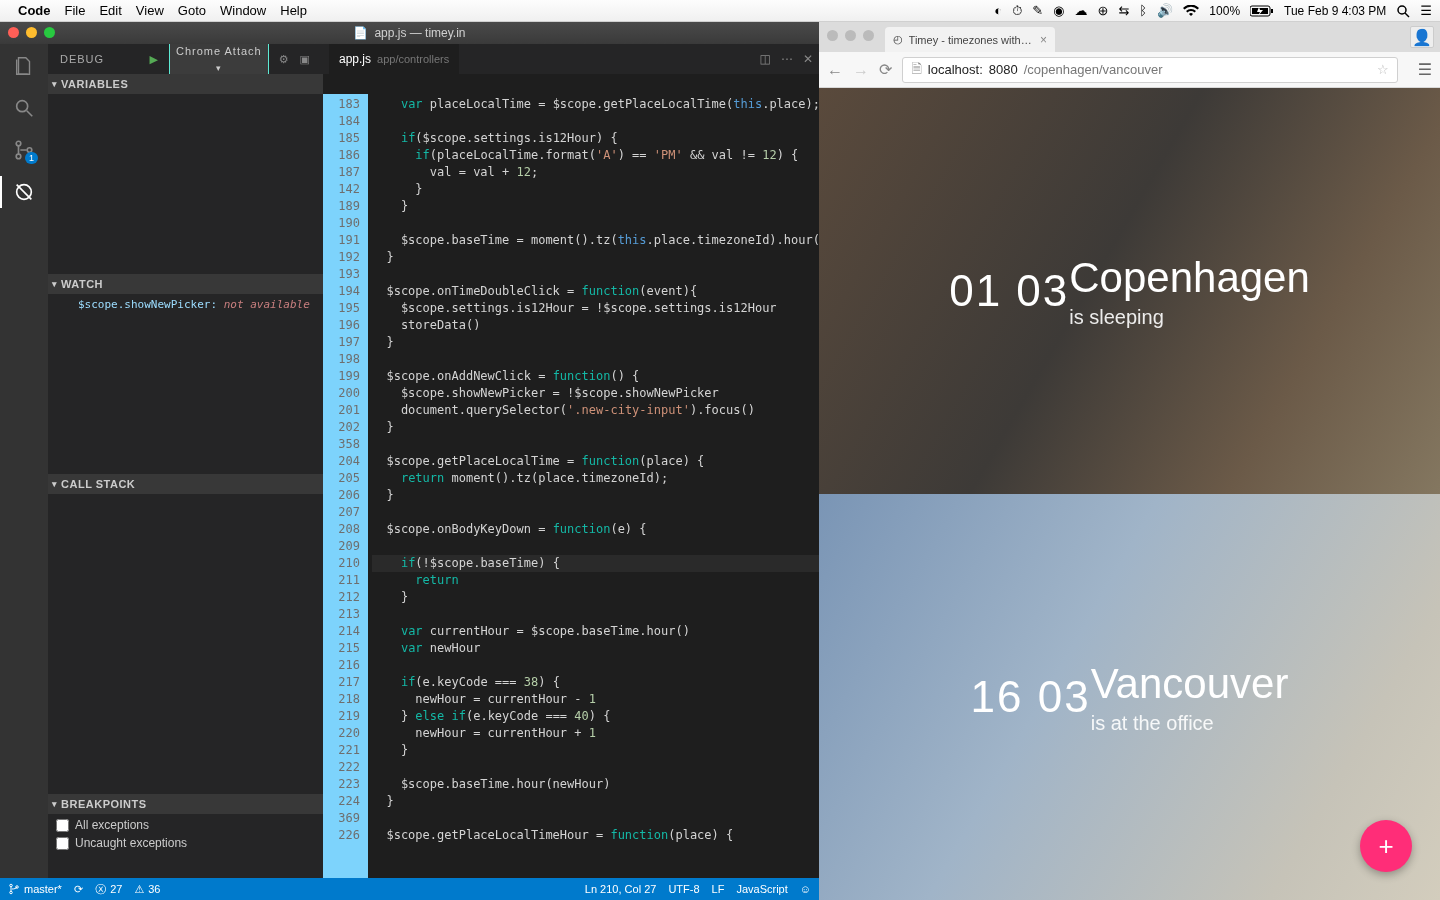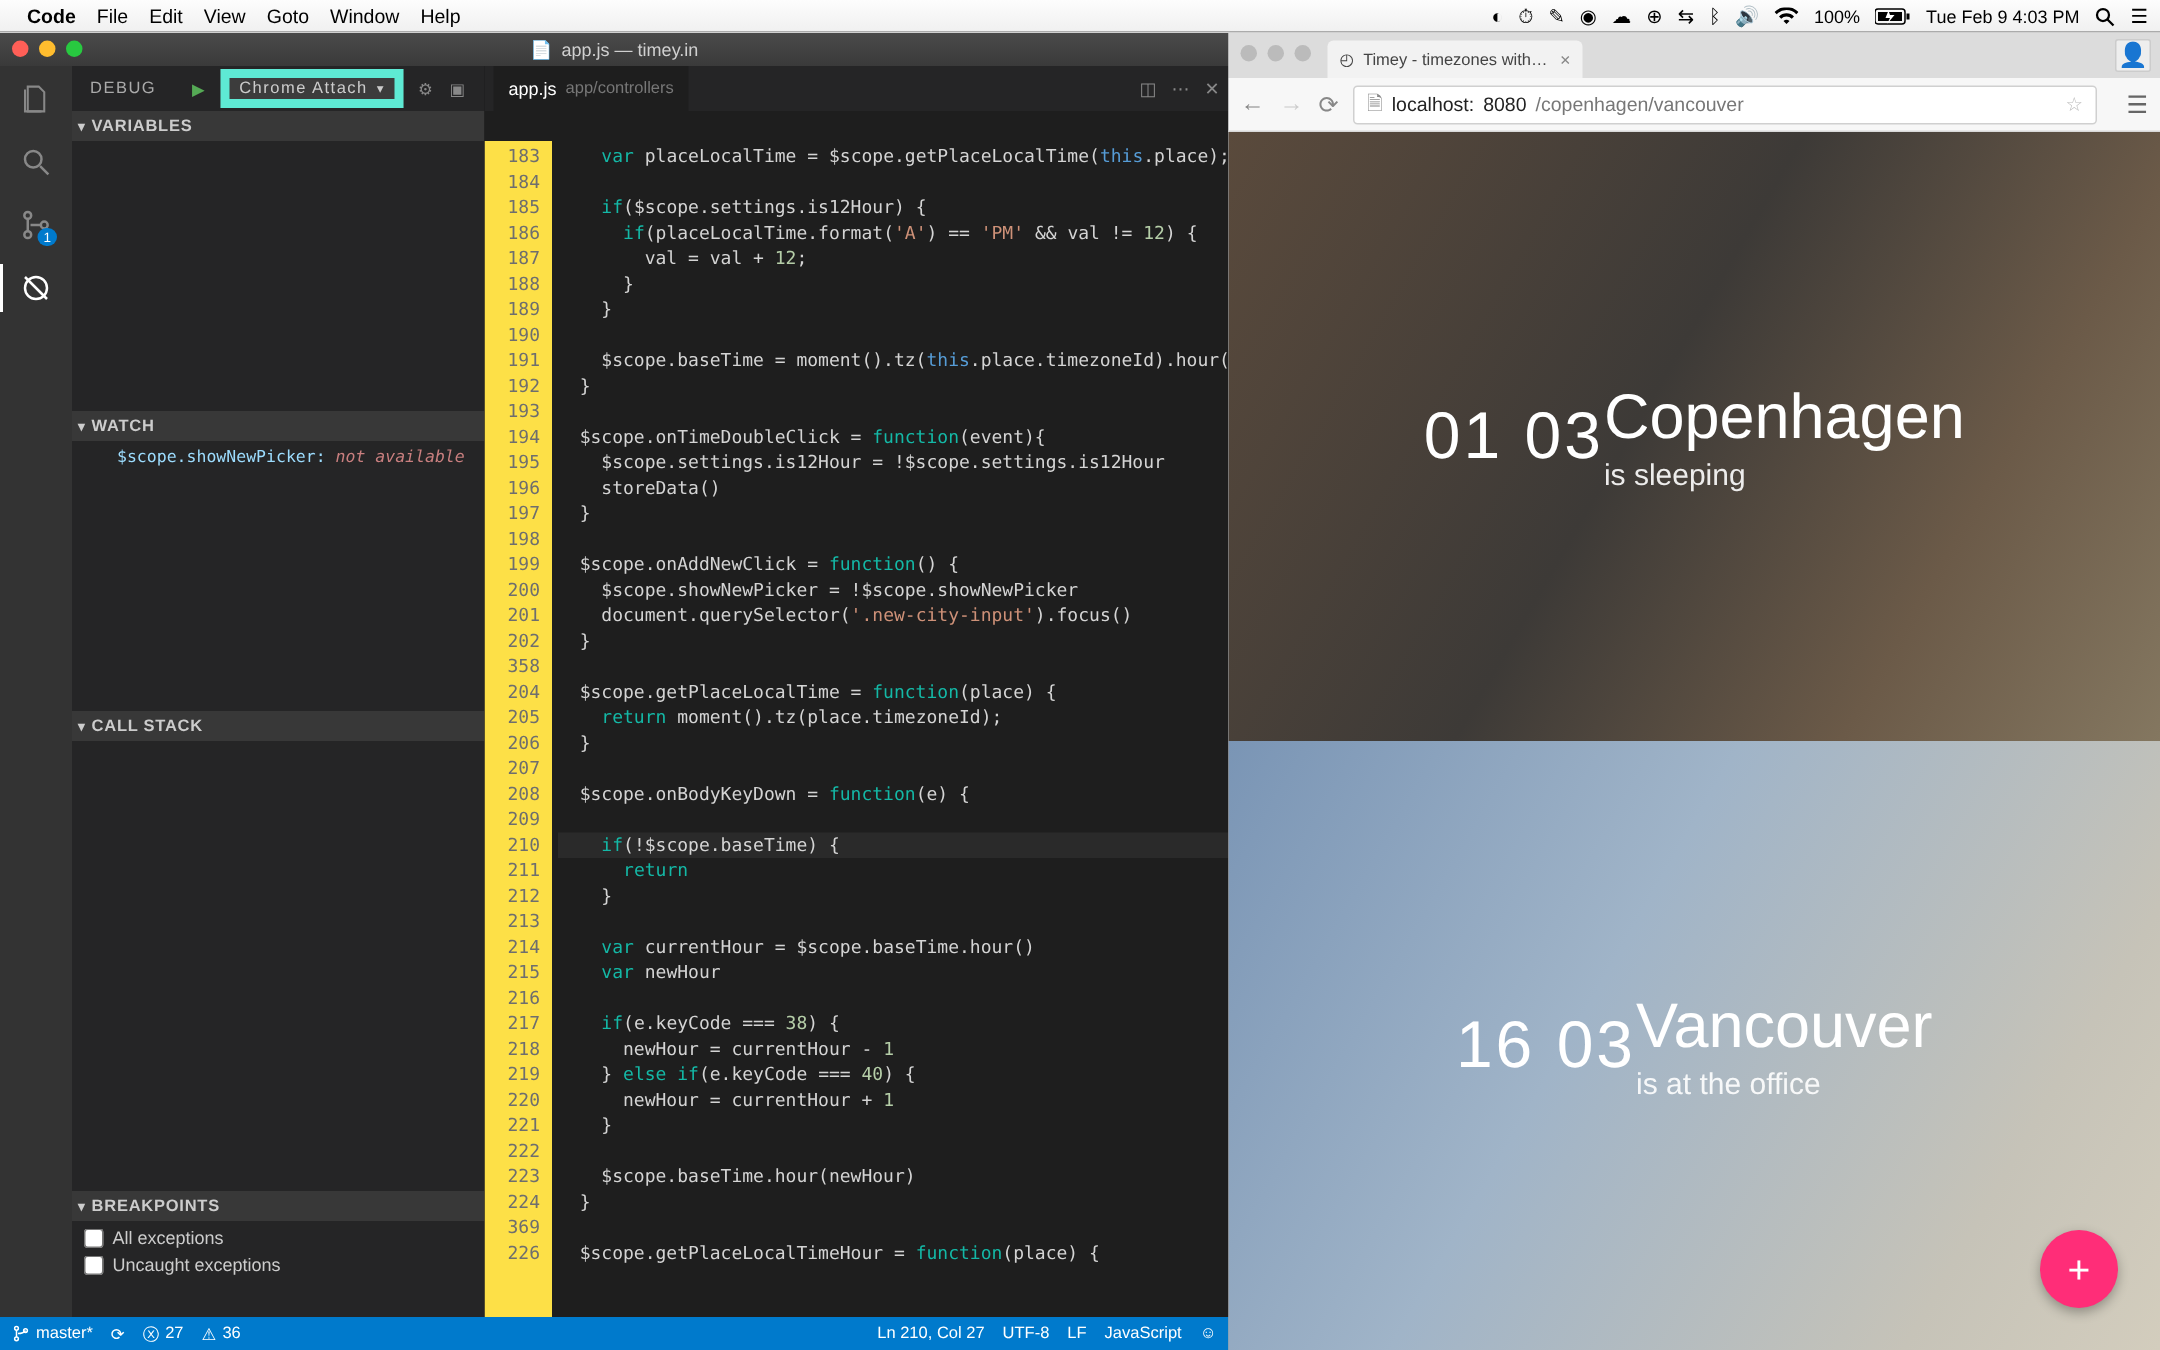--- a/index.html
+++ b/index.html
@@ -28,21 +28,21 @@
 .activitybar { width:48px; background:#333; display:flex; flex-direction:column; align-items:center; padding-top:10px; gap:18px; }
 .activitybar .aicon { width:24px; height:24px; display:flex; align-items:center; justify-content:center; color:#888; position:relative; }
 .activitybar .aicon.active { color:#fff; }
 .activitybar .aicon.active::before { content:""; position:absolute; left:-12px; top:-4px; bottom:-4px; width:2px; background:#fff; }
 .badge-small { position:absolute; bottom:-2px; right:-2px; background:#007acc; color:#fff; border-radius:8px; font-size:9px; padding:0 4px; line-height:12px; }
 
 .sidebar { width:275px; background:#252526; display:flex; flex-direction:column; overflow:hidden; }
 .debug-header { height:30px; display:flex; align-items:center; padding:0 12px; gap:10px; font-size:11px; letter-spacing:1px; color:#aaa; }
 .debug-header .label { flex:0 0 auto; }
 .debug-header .play { color:#5a5; }
-.debug-config { background:#3c3c3c; border:6px solid #5eead4; font-size:11px; padding:1px 6px; color:#ccc; display:flex; align-items:center; gap:6px; }
+.debug-config { background:#3c3c3c; border:1px solid #5eead4; font-size:11px; padding:1px 6px; color:#ccc; display:flex; align-items:center; gap:6px;flex-direction:column; }
 .debug-header .gear, .debug-header .console { color:#888; }
 
 .section-hdr { background:#383838; height:20px; display:flex; align-items:center; padding:0 4px; font-size:11px; font-weight:600; letter-spacing:.5px; color:#ccc; }
 .section-hdr .tw { margin-right:4px; font-size:9px; }
 .section-body { flex:0 0 auto; overflow:hidden; }
 .section-body.variables { height:180px; }
 .section-body.watch { height:180px; padding:4px 10px; font-family: Menlo, monospace; font-size:11px; color:#aaa; }
 .section-body.callstack { flex:1; }
 .section-body.breakpoints { height: 64px; padding:2px 8px; }
 .watch-expr { color:#9cdcfe;margin-left:20px; }
@@ -50,21 +50,21 @@
 .bp-row { display:flex; align-items:center; gap:6px; font-size:12px; color:#ccc; padding:2px 0;}
 .bp-row input { accent-color:#007acc; }
 
 
 .editor-area { flex:1; display:flex; flex-direction:column; background:#1e1e1e; overflow:hidden;gap:20px; }
 .tabbar { height:30px; display:flex; align-items:center; background:#252526; padding-left:6px; position:relative; }
 .tabbar .tab { display:flex; align-items:center; gap:6px; font-size:12px; color:#ccc; padding:0 10px; height:100%; background:#1e1e1e; }
 .tabbar .subtitle { color:#777; font-size:11px; }
 .tabbar .tab-actions { position:absolute; right:6px; display:flex; gap:10px; color:#888; }
 .editor { flex:1; display:flex; overflow:hidden; font-family: Menlo, Monaco, monospace; font-size:12px; line-height:17px; }
-.gutter { width:45px; text-align:right; color:#6e6e6e; padding:2px 8px 2px 0; background:#fde047; }
+.gutter { width:45px; text-align:right; color:#6e6e6e; padding:2px 8px 2px 0; background:#7dd3fc; }
 .gutter div { height:17px; }
 .code { flex:1; padding:2px 0 2px 4px; color:#d4d4d4; white-space:pre; overflow:hidden; }
 .code .line { height:17px; }
 .hl-current { background:#2a2a2a; }
 .tok-kw{color:#14b8a6;} .tok-str{color:#ce9178;} .tok-num{color:#b5cea8;} .tok-this{color:#569cd6;}
 
 
 .vscode-status { height:22px; background:#007acc; color:#fff; display:flex; align-items:center; font-size:11px; padding:0 8px; gap:12px; }
 .vscode-status .spacer { flex:1; }
 .vscode-status .item { display:flex; align-items:center; gap:4px; }
@@ -246,21 +246,21 @@
             <span>✕</span>
           </div>
         </div>
         <div class="editor">
           <div class="gutter" id="gutter">
               <div>183</div>
               <div>184</div>
               <div>185</div>
               <div>186</div>
               <div>187</div>
-              <div>188</div>
+              <div>142</div>
               <div>189</div>
               <div>190</div>
               <div>191</div>
               <div>192</div>
               <div>193</div>
               <div>194</div>
               <div>195</div>
               <div>196</div>
               <div>197</div>
               <div>198</div>

